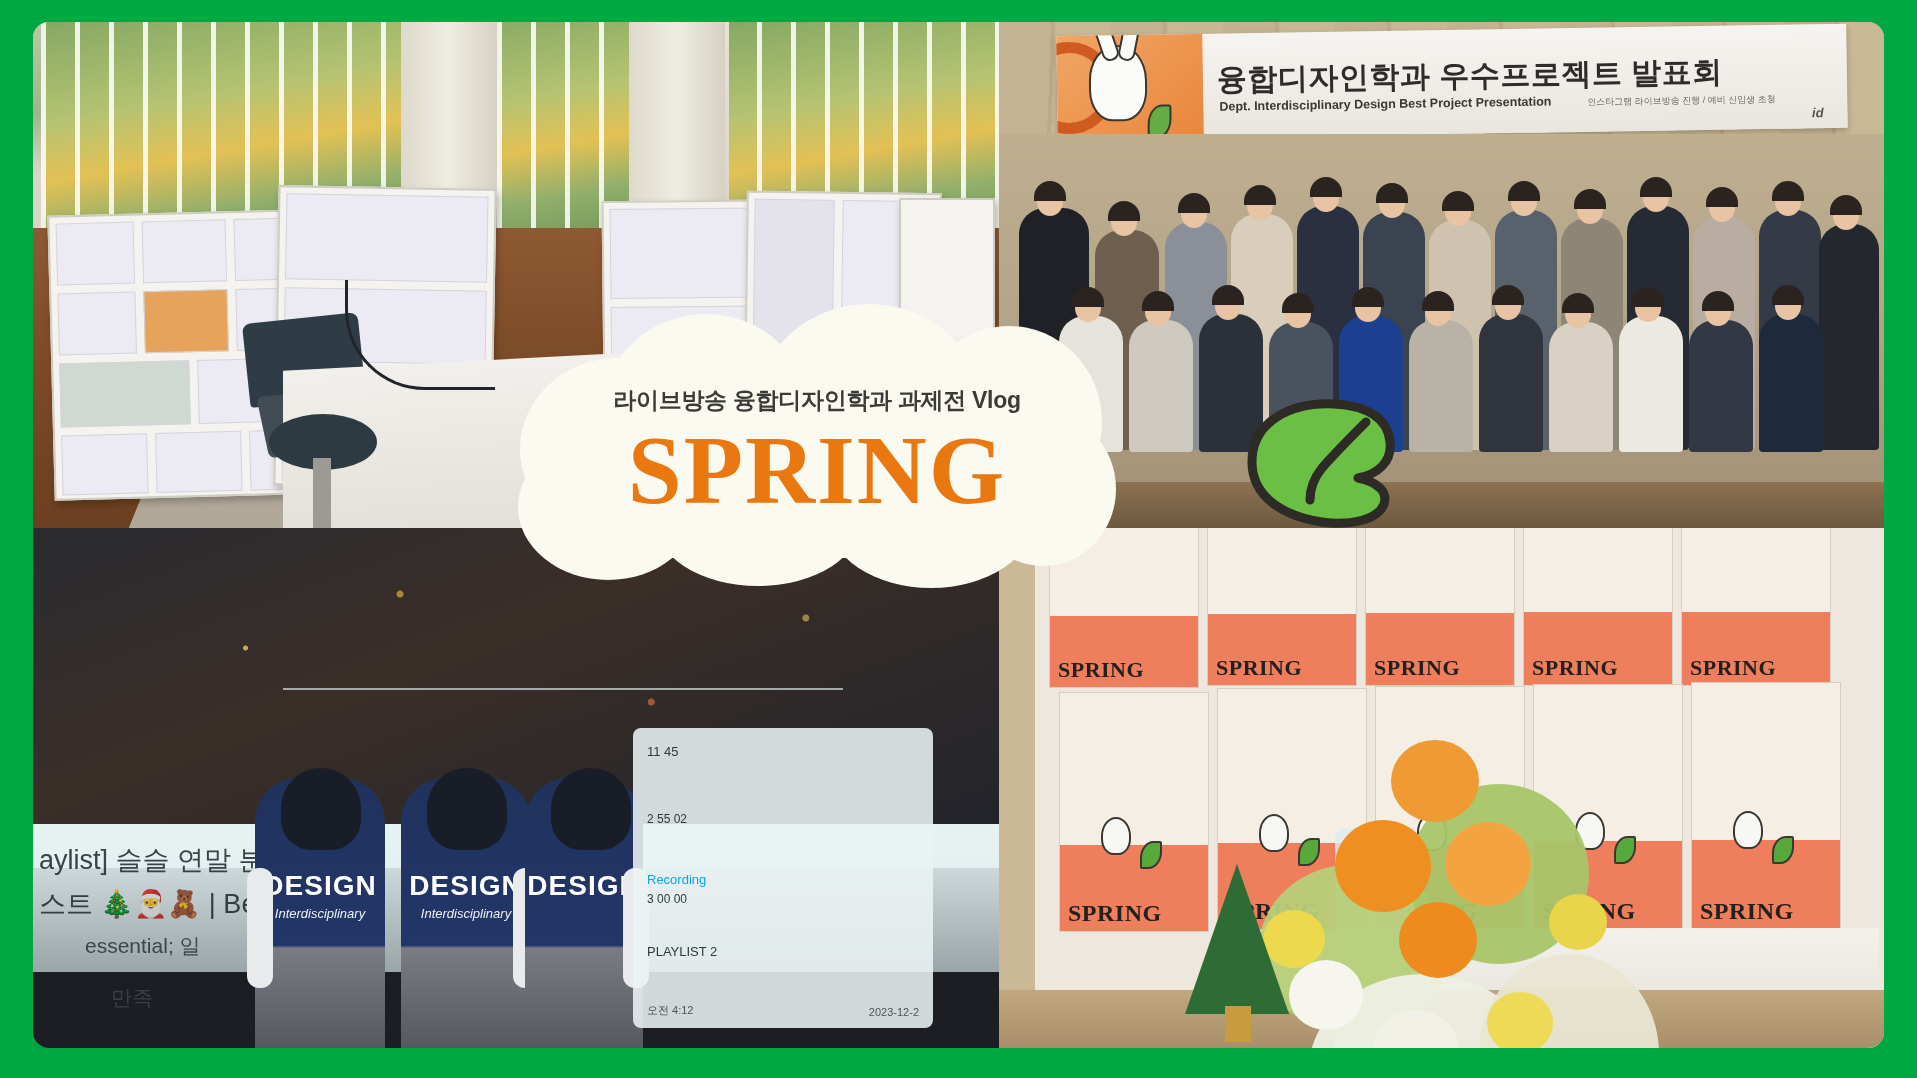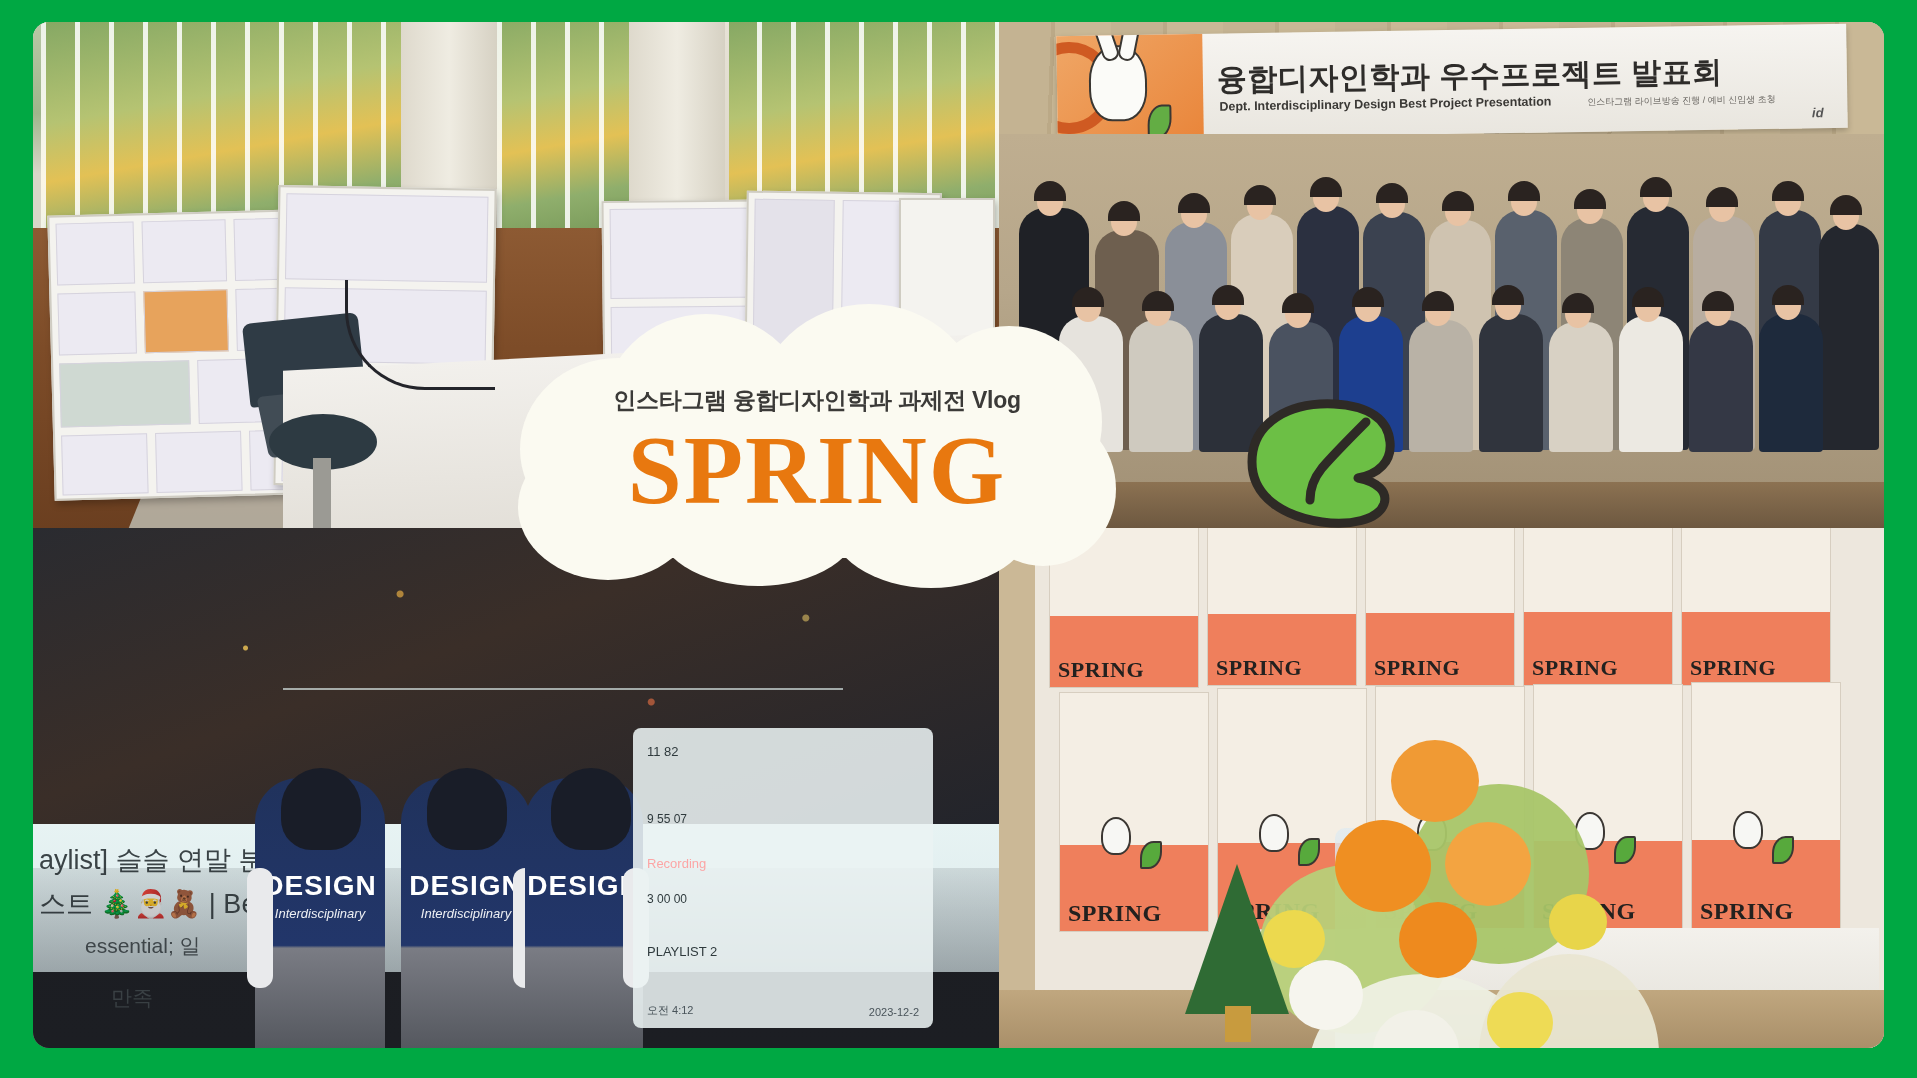--- a/index.html
+++ b/index.html
@@ -546,23 +546,23 @@
         <div class="txt2">Interdisciplinary</div>
         <div class="sleeve" style="right:-8px;"></div>
       </div>
       <div class="stu" style="left:492px;width:118px;">
         <div class="hair"></div>
         <div class="txt1">DESIGN</div>
         <div class="sleeve" style="right:-6px;"></div>
       </div>
 
       <div style="position:absolute;left:600px;top:200px;width:300px;height:300px;background:rgba(235,243,243,.88);border-radius:8px;">
-        <div style="position:absolute;left:14px;top:16px;font-size:13px;color:#2f3a3d;">11 82</div>
-        <div style="position:absolute;left:14px;top:84px;font-size:12px;color:#2f3a3d;">9 55 07</div>
-        <div style="position:absolute;left:14px;top:128px;font-size:13px;color:#fca5a5;">Recording</div>
+        <div style="position:absolute;left:14px;top:16px;font-size:13px;color:#2f3a3d;">11 45</div>
+        <div style="position:absolute;left:14px;top:84px;font-size:12px;color:#2f3a3d;">2 55 02</div>
+        <div style="position:absolute;left:14px;top:144px;font-size:13px;color:#0ea5e9;">Recording</div>
         <div style="position:absolute;left:14px;top:164px;font-size:12px;color:#2f3a3d;">3 00 00</div>
         <div style="position:absolute;left:14px;top:216px;font-size:13px;color:#2f3a3d;">PLAYLIST 2</div>
         <div style="position:absolute;left:14px;bottom:10px;font-size:11px;color:#49545a;">오전 4:12</div>
         <div style="position:absolute;right:14px;bottom:10px;font-size:11px;color:#49545a;">2023-12-2</div>
       </div>
     </div>
 
     <div class="cell br">
       <div class="woodwall"></div>
       <div class="posterwall">
@@ -651,21 +651,21 @@
     <div class="cloud-lobe l2"></div>
     <div class="cloud-lobe l3"></div>
     <div class="cloud-lobe l4"></div>
     <div class="cloud-lobe l5"></div>
     <div class="cloud-lobe l6"></div>
     <div class="cloud-lobe l7"></div>
     <div class="cloud-lobe l8"></div>
     <div class="cloud-body"></div>
 
     <div id="cloud-text">
-      <div id="badge-subtitle" class="nosel">인스타그램 융합디자인학과 과제전 Vlog</div>
+      <div id="badge-subtitle" class="nosel">라이브방송 융합디자인학과 과제전 Vlog</div>
       <div id="badge-title" class="nosel">SPRING</div>
     </div>
   </div>
 
   <div id="leaf-sticker">
     <svg viewBox="0 0 172 134" xmlns="http://www.w3.org/2000/svg">
       <path d="M14 66 C14 26 52 6 96 8 C132 10 150 24 152 46
                C154 66 140 78 120 82 C140 86 150 96 146 108
                C140 124 112 130 84 126 C44 120 14 100 14 66 Z" fill="#6cbf45" stroke="#2e2a26" stroke-width="9" stroke-linejoin="round"></path>
       <path d="M128 26 C110 44 96 58 84 72 C76 82 72 92 72 104" fill="none" stroke="#2e2a26" stroke-width="9" stroke-linecap="round"></path>

